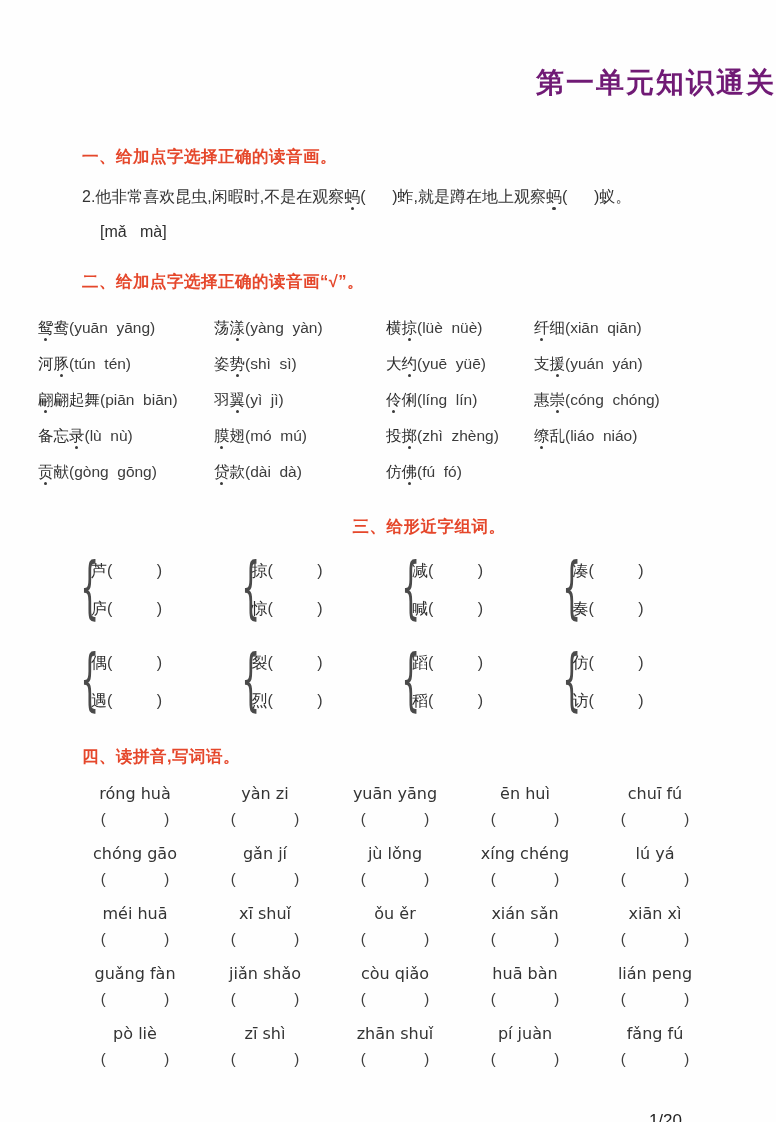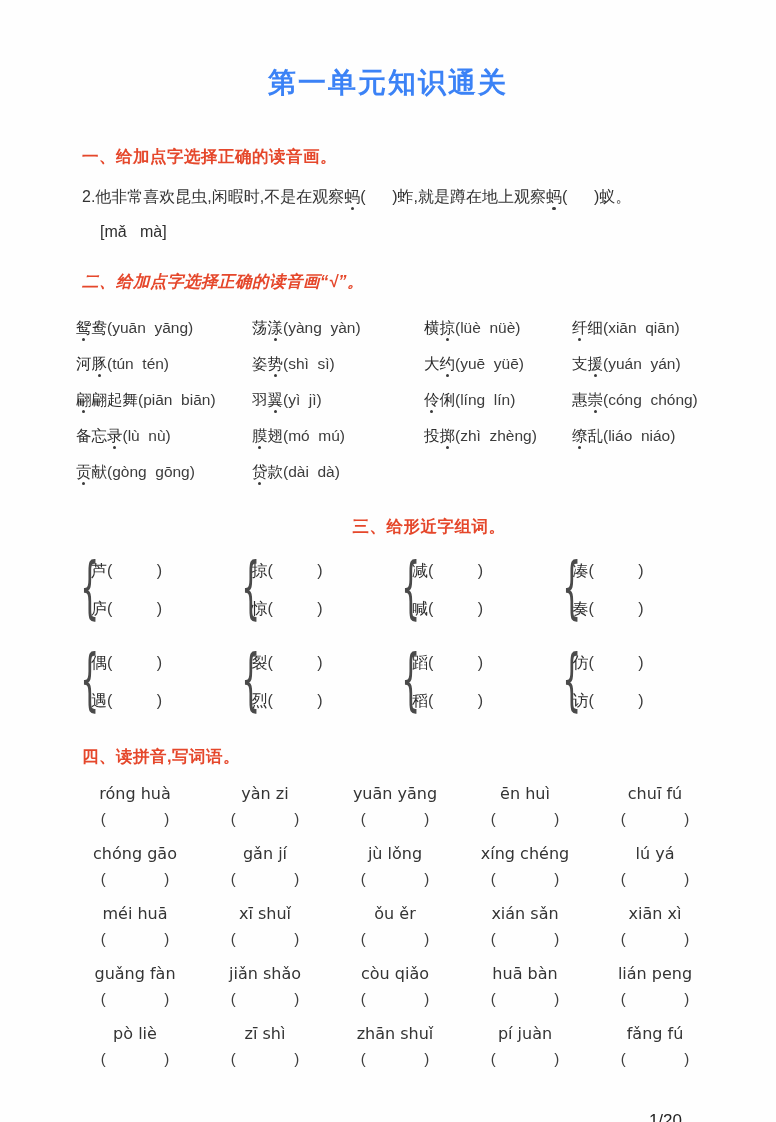--- a/index.html
+++ b/index.html
@@ -7,35 +7,35 @@
     position:relative;
     width:776px;height:1122px;
     background:#fefefe;
     color:#2e2e2e;
     font-family:"Liberation Sans","DejaVu Sans",sans-serif;
     overflow:hidden;
   }
   .title{
     margin:0;
     padding-top:64px;
-    text-align:center;
+    text-align:right;
     font-size:28px;
     font-weight:bold;
     letter-spacing:2px;
-    color:#3b82f6;
+    color:#701a75;
   }
   .sec-head{
     margin:0 0 0 82px;
     font-size:16.5px;
     font-weight:bold;
     color:#e5472b;
     letter-spacing:0.5px;
   }
   .sh1{margin-top:44px;}
-  .sh2{margin-top:30px;font-style:italic;}
+  .sh2{margin-top:30px;}
   .sh3{margin-top:34px;text-align:center;}
   .sh4{margin-top:30px;}
   .line{
     margin:19px 40px 0 82px;
     font-size:16px;
     white-space:nowrap;
     color:#333;
   }
   .line .seg{white-space:pre;}
   .bracket-line{margin:15px 0 0 100px;font-size:16px;}
@@ -48,21 +48,21 @@
     width:3.4px;height:3.4px;
     margin-left:-1.7px;
     border-radius:50%;
     background:#3a3a3a;
   }
   
   .grid2{
     display:grid;
     grid-template-columns:176px 172px 148px 1fr;
     row-gap:15px;
-    margin:24px 10px 0 76px;
+    margin:24px 10px 0 38px;
     font-size:15.5px;
   }
   .w2{white-space:nowrap;line-height:21px;}
   .w2 .opts{white-space:pre;color:#3c3c3c;}
   
   .grid3{
     display:grid;
     grid-template-columns:repeat(4,1fr);
     row-gap:22px;
     margin:16px 58px 0 76px;
@@ -149,20 +149,21 @@
 
         <div class="w2"><span>投</span><span class="dotchar">掷</span><span></span><span class="opts">(zhì  zhèng)</span></div>
 
 
         <div class="w2"><span></span><span class="dotchar">缭</span><span>乱</span><span class="opts">(liáo  niáo)</span></div>
 
         <div class="w2"><span></span><span class="dotchar">贡</span><span>献</span><span class="opts">(gòng  gōng)</span></div>
 
         <div class="w2"><span></span><span class="dotchar">贷</span><span>款</span><span class="opts">(dài  dà)</span></div>
 
+        <div class="w2"><span>仿</span><span class="dotchar">佛</span><span></span><span class="opts">(fú  fó)</span></div>
       </div>
   </section>
 
   <section>
     <h2 class="sec-head sh3">三、给形近字组词。</h2>
     <div class="grid3">
 
         <div class="group">
           <span class="brace">{</span>
           <span class="glines">

